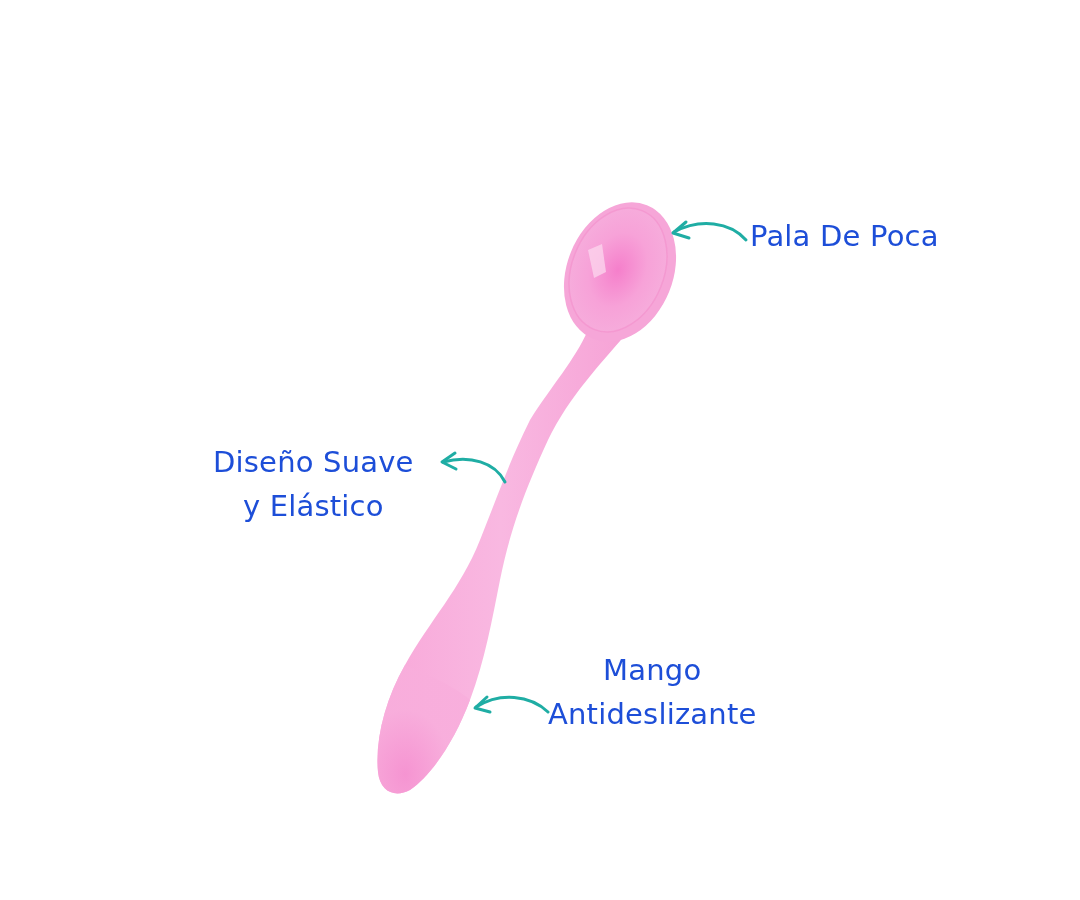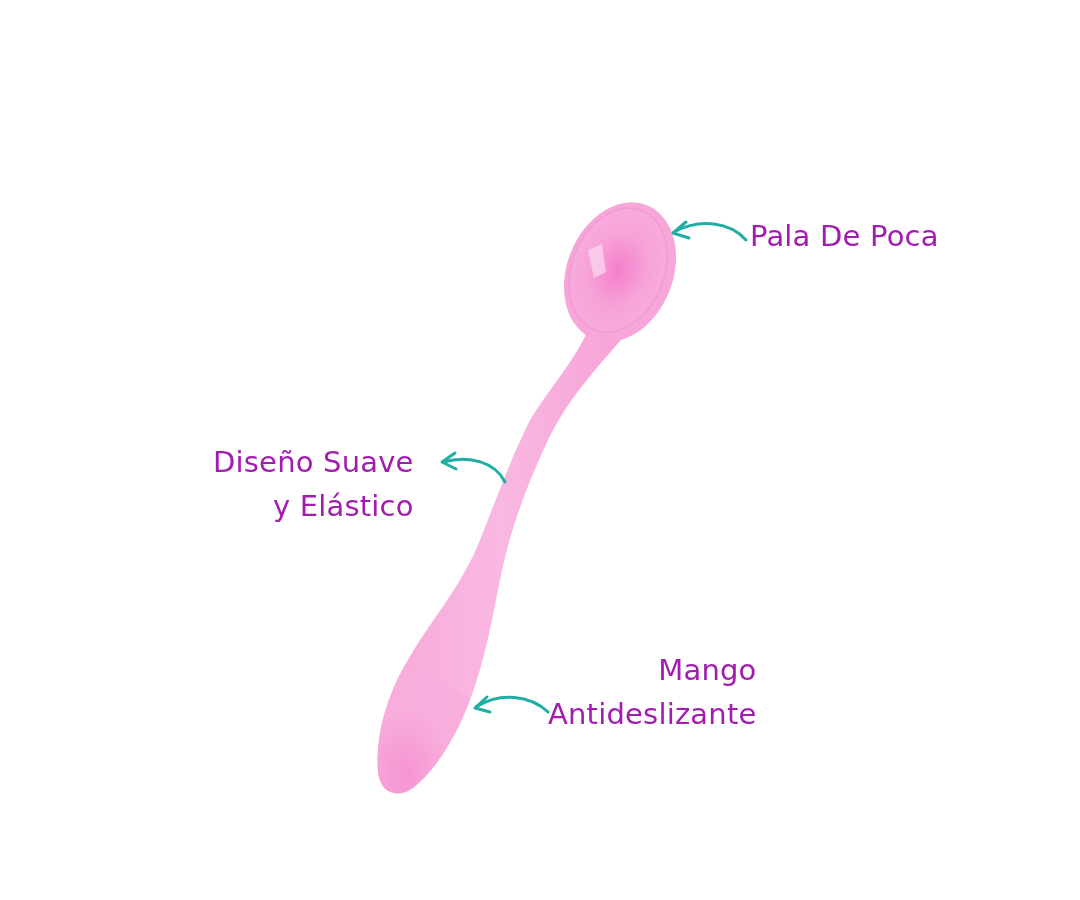--- a/index.html
+++ b/index.html
@@ -1,24 +1,24 @@
 <!DOCTYPE html>
 <html><head>
   <meta charset="utf-8">
   <style>
     html, body { margin: 0; padding: 0; background: #ffffff; }
     body { width: 1080px; height: 900px; position: relative; overflow: hidden; font-family: "DejaVu Sans", sans-serif; }
     .stage { position: absolute; left: 0; top: 0; width: 1080px; height: 900px; }
     .label {
       position: absolute;
-      color: #a21caf;
+      color: #1d4ed8;
       font-size: 29px;
       line-height: 44px;
       letter-spacing: 0.2px;
-      text-align: right;
+      text-align: center;
       white-space: nowrap;
       font-family: "DejaVu Sans", sans-serif;
     }
     .label span { display: block; }
     #lbl-pala { left: 742px; top: 214px; }
     #lbl-pala .l1 { padding-left: 8px; }
     #lbl-diseno { left: 213px; top: 440px; }
     #lbl-mango { left: 548px; top: 648px; }
     svg.overlay { position: absolute; left: 0; top: 0; }
   </style>

